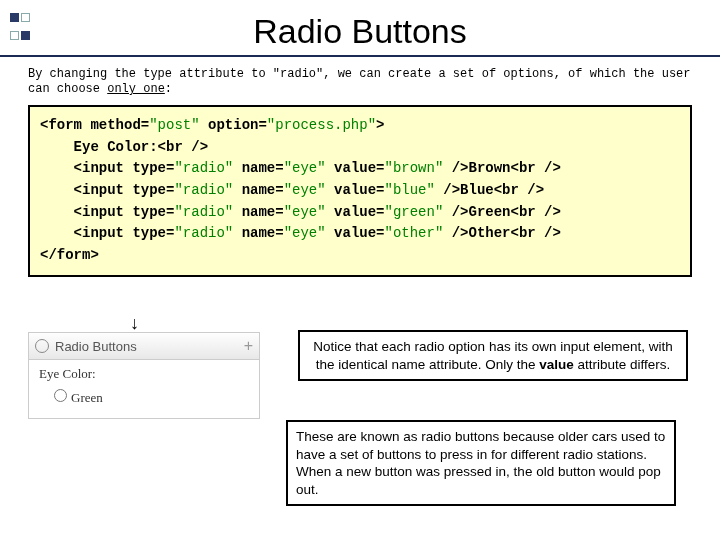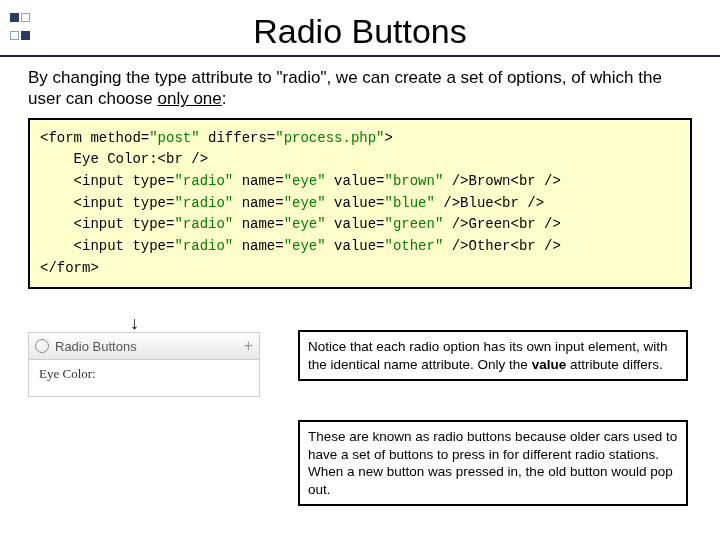--- a/index.html
+++ b/index.html
@@ -26,36 +26,37 @@
     font-size: 34px;
     text-align: center;
     margin-top: 12px;
     color: #000;
   }
   .hr {
     border-top: 2px solid #1a2a55;
     margin: 4px 0 10px 0;
   }
   .intro {
-    font-size: 17px;
+    font-size: 12px;
     margin: 0 28px 8px 28px;
     line-height: 1.25;
+    font-family: Liberation Mono, monospace;
   }
   .intro .ul { text-decoration: underline; }
   .codebox {
     margin: 0 28px 0 28px;
     border: 2px solid #000;
     background: #ffffcc;
     padding: 8px 10px;
     font-family: "Courier New", monospace;
     font-size: 14px;
     line-height: 1.55;
     white-space: pre;
   }
-  .codebox b { font-weight: normal; }
+  .codebox b { font-weight: bold; }
   .g { color: #008000; }
   .arrow {
     position: absolute;
     left: 130px;
     top: 313px;
     font-size: 18px;
     color: #000;
   }
   .demo {
     position: absolute;
@@ -92,56 +93,57 @@
   .demo-body .opt { margin: 2px 0 2px 10px; }
   .demo-body input[type=radio]{ margin-right:4px; }
   .notebox {
     position: absolute;
     border: 2px solid #000;
     background: #fff;
     font-size: 13.5px;
     padding: 6px 8px;
     line-height: 1.3;
   }
-  .note1 { left: 298px; top: 330px; width: 370px; }
-  .note2 { left: 298px; top: 420px; width: 370px; }
+  .note1 { left: 298px; top: 330px; width: 370px; text-align: center; }
+  .note2 { left: 286px; top: 420px; width: 370px; }
 </style>
 </head>
 <body>
 
 <div class="deco">
   <div class="row1"><span class="sq a"></span><span class="sq b"></span></div>
   <div class="row2"><span class="sq a"></span><span class="sq b"></span></div>
 </div>
 
 <div class="title">Radio Buttons</div>
 <div class="hr"></div>
 
 <div class="intro">
   <span>By changing the type attribute to "radio", we can create a set of options, of which the user can choose </span><span class="ul">only one</span><span>:</span>
 </div>
 
-<div class="codebox"><b>&lt;form method=</b><span class="g">"post"</span><b> differs=</b><span class="g">"process.php"</span><b>&gt;</b>
+<div class="codebox"><b>&lt;form method=</b><span class="g">"post"</span><b> option=</b><span class="g">"process.php"</span><b>&gt;</b>
 <b>    Eye Color:&lt;br /&gt;</b>
 <b>    &lt;input type=</b><span class="g">"radio"</span><b> name=</b><span class="g">"eye"</span><b> value=</b><span class="g">"brown"</span><b> /&gt;Brown&lt;br /&gt;</b>
 <b>    &lt;input type=</b><span class="g">"radio"</span><b> name=</b><span class="g">"eye"</span><b> value=</b><span class="g">"blue"</span><b> /&gt;Blue&lt;br /&gt;</b>
 <b>    &lt;input type=</b><span class="g">"radio"</span><b> name=</b><span class="g">"eye"</span><b> value=</b><span class="g">"green"</span><b> /&gt;Green&lt;br /&gt;</b>
 <b>    &lt;input type=</b><span class="g">"radio"</span><b> name=</b><span class="g">"eye"</span><b> value=</b><span class="g">"other"</span><b> /&gt;Other&lt;br /&gt;</b>
 <b>&lt;/form&gt;</b></div>
 
 <div class="arrow">↓</div>
 
 <div class="demo">
   <div class="demo-header">
     <span class="rb-icon"></span>
     <span>Radio Buttons</span>
     <span class="plus">+</span>
   </div>
   <div class="demo-body">
     <div class="lbl">Eye Color:</div>
+    <div class="opt"><input type="radio" style=""><span>Green</span></div>
   </div>
 </div>
 
 <div class="notebox note1">
   <span>Notice that each radio option has its own input element, with the identical name attribute.  Only the </span><b>value</b><span> attribute differs.</span>
 </div>
 
 <div class="notebox note2">These are known as radio buttons because older cars used to have a set of buttons to press in for different radio stations.  When a new button was pressed in, the old button would pop out.</div>
 
 </body></html>

